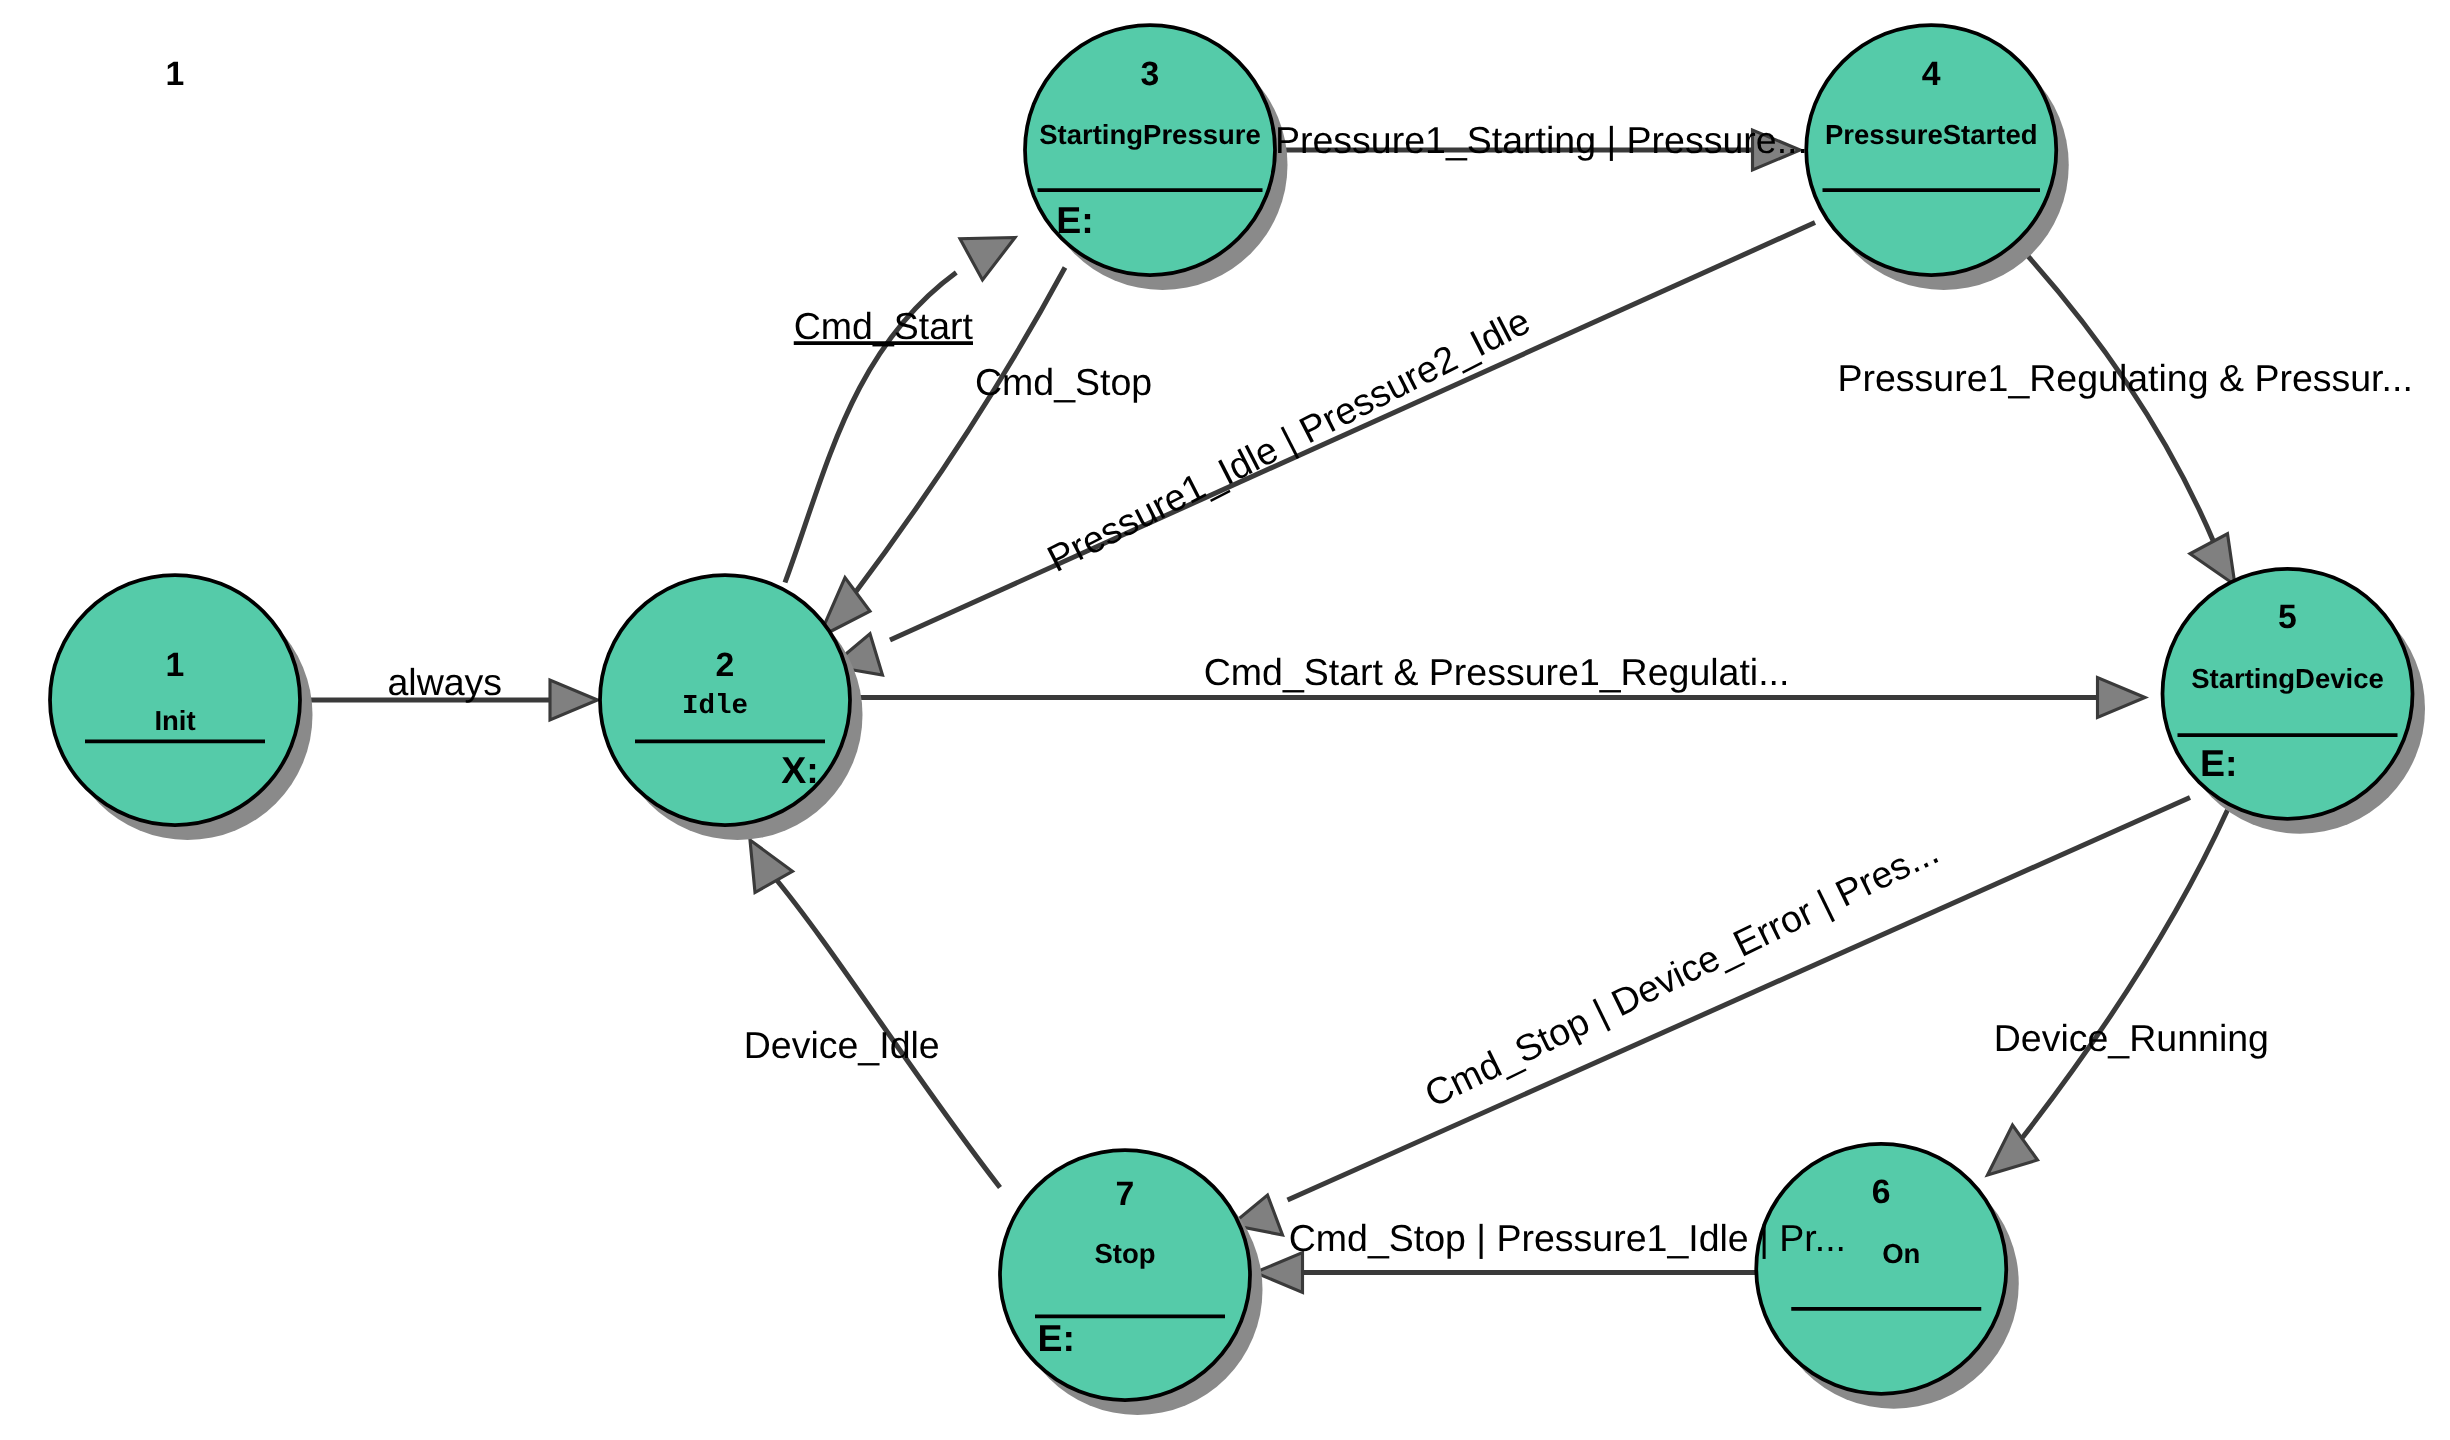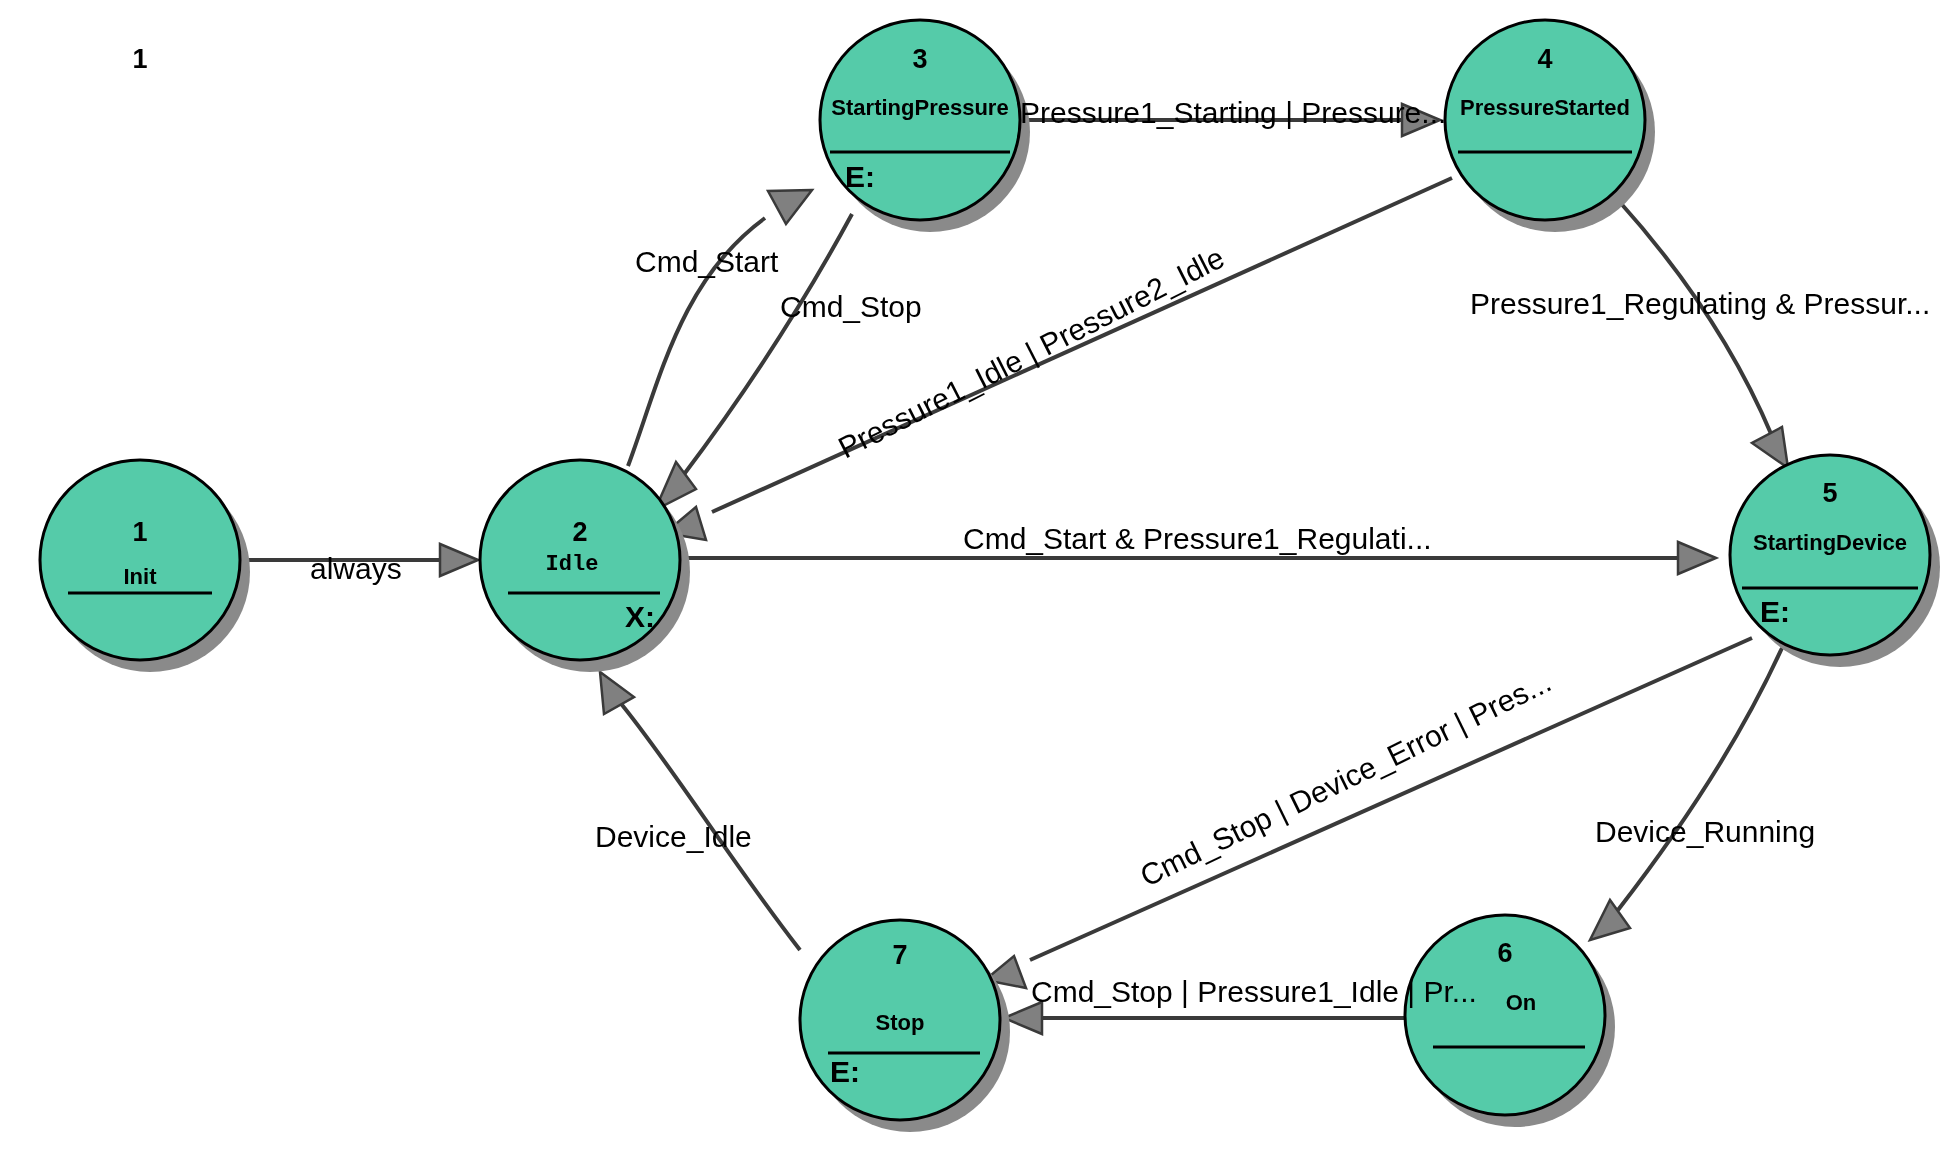--- a/index.html
+++ b/index.html
@@ -215,28 +215,28 @@
     <div class="node-text node-name" style="left:1545px; top:95px;">PressureStarted</div>
 
     <div class="node-text node-num" style="left:1830px; top:478px;">5</div>
     <div class="node-text node-name" style="left:1830px; top:530px;">StartingDevice</div>
     <div class="node-text node-sub" style="left:1775px; top:595px;">E:</div>
 
     <div class="node-text node-num" style="left:1505px; top:938px;">6</div>
     <div class="node-text node-name" style="left:1505px; top:990px;margin-left:16px;">On</div>
 
     <div class="node-text node-num" style="left:900px; top:940px;">7</div>
-    <div class="node-text node-name" style="left:900px; top:990px;margin-top:20px;">Stop</div>
+    <div class="node-text node-name" style="left:900px; top:990px;">Stop</div>
     <div class="node-text node-sub" style="left:845px; top:1055px;">E:</div>
 
   </div>
 
   <div>
-    <div class="edge-label" style="left:310px;  top:530px;margin-top:22px;">always</div>
-    <div class="edge-label" style="left:635px;  top:245px;">Cmd_Start</div>
+    <div class="edge-label" style="left:310px;  top:530px;">always</div>
+    <div class="edge-label" style="left:635px;  top:245px;text-decoration:underline;">Cmd_Start</div>
     <div class="edge-label" style="left:780px;  top:290px;">Cmd_Stop</div>
     <div class="edge-label" style="left:1020px; top:96px;">Pressure1_Starting | Pressure...</div>
     <div class="edge-label" style="left:833px;  top:435px; transform:rotate(-27deg);">Pressure1_Idle | Pressure2_Idle</div>
     <div class="edge-label" style="left:1470px; top:287px;">Pressure1_Regulating &amp; Pressur...</div>
     <div class="edge-label" style="left:963px;  top:522px;">Cmd_Start &amp; Pressure1_Regulati...</div>
     <div class="edge-label" style="left:1595px; top:815px;">Device_Running</div>
     <div class="edge-label" style="left:1135px; top:863px; transform:rotate(-26deg);">Cmd_Stop | Device_Error | Pres...</div>
     <div class="edge-label" style="left:1031px;  top:975px;">Cmd_Stop | Pressure1_Idle | Pr...</div>
     <div class="edge-label" style="left:595px;  top:820px;">Device_Idle</div>
   </div>

